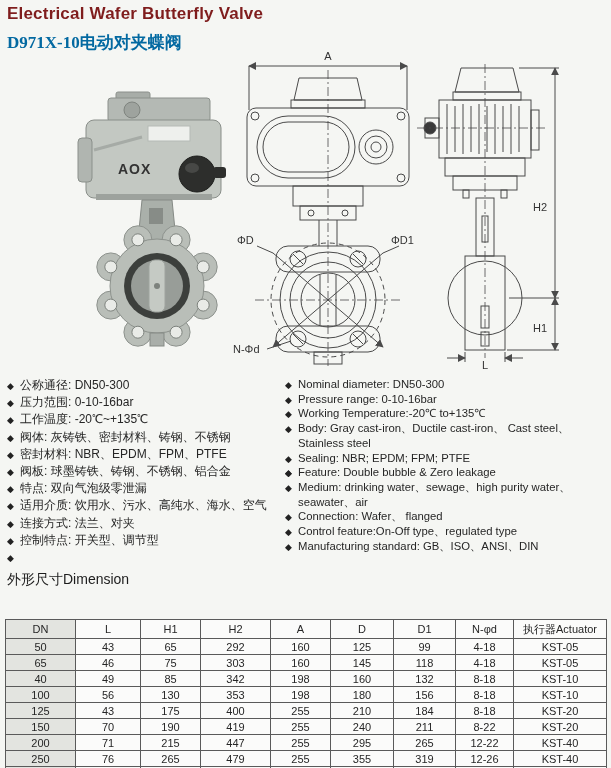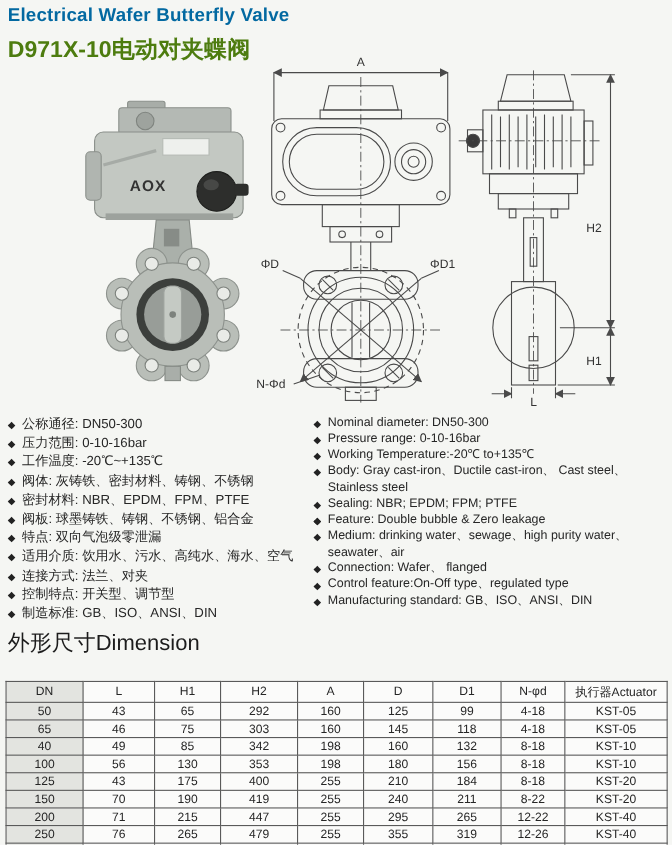--- a/index.html
+++ b/index.html
@@ -1,35 +1,35 @@
 <!DOCTYPE html>
 <html><head>
 <meta charset="utf-8">
 <style>
   * { margin:0; padding:0; box-sizing:border-box; }
   html,body { width:611px; height:768px; }
   body { font-family:"Liberation Sans", sans-serif; background:#ffffff; }
   .page { position:relative; width:611px; height:768px; background:#f5f6f3; color:#262626; overflow:hidden; }
 
-  .title { position:absolute; left:7px; top:4px; font-size:17px; font-weight:bold; color:#0369a1; letter-spacing:.2px; }
-  .subtitle { position:absolute; left:7px; top:31px; font-size:21px; color:#4d7c0f; }
+  .title { position:absolute; left:7px; top:4px; font-size:17px; font-weight:bold; color:#7f1d1d; letter-spacing:.2px; }
+  .subtitle { position:absolute; left:7px; top:31px; font-size:17px; color:#0369a1;font-family:Liberation Serif, serif; }
 
   svg text { font-family:"Liberation Sans", sans-serif; fill:#333; }
   .photo { position:absolute; left:56px; top:90px; }
   .front-view { position:absolute; left:233px; top:48px; }
   .side-view { position:absolute; left:413px; top:48px; }
 
   .specs { position:absolute; top:377px; left:7px; width:600px; display:flex; }
   .specs ul { list-style:none; }
   .specs li { position:relative; padding-left:13px; }
   .specs .bullet { position:absolute; left:0; top:1px; font-size:9px; color:#222; }
   .specs-cn { width:276px; font-size:12px; line-height:17.2px; }
   .specs-en { width:316px; font-size:11.3px; line-height:14.7px; margin-left:2px; }
 
-  .dim-heading { position:absolute; left:7px; top:571px; font-size:20px; color:#1c1c1c; }
+  .dim-heading { position:absolute; left:7px; top:571px; font-size:14px; color:#1c1c1c; }
 
   table.dim { position:absolute; left:5px; top:619px; width:601px; border-collapse:collapse;
               table-layout:fixed; font-size:11px; text-align:center; background:#fbfbfa; }
   .dim th, .dim td { border:1px solid #5a5a5a; height:16px; padding:0 2px; font-weight:normal; color:#262626; }
   .dim th { height:19px; }
   .dim td.dn-cell, .dim th.dn-cell { background:#e3e4e0; }
 </style>
 </head>
 <body>
 
@@ -211,21 +211,21 @@
         <li><span class="bullet">◆</span><span>公称通径: DN50-300</span></li>
         <li><span class="bullet">◆</span><span>压力范围: 0-10-16bar</span></li>
         <li><span class="bullet">◆</span><span>工作温度: -20℃~+135℃</span></li>
         <li><span class="bullet">◆</span><span>阀体: 灰铸铁、密封材料、铸钢、不锈钢</span></li>
         <li><span class="bullet">◆</span><span>密封材料: NBR、EPDM、FPM、PTFE</span></li>
         <li><span class="bullet">◆</span><span>阀板: 球墨铸铁、铸钢、不锈钢、铝合金</span></li>
         <li><span class="bullet">◆</span><span>特点: 双向气泡级零泄漏</span></li>
         <li><span class="bullet">◆</span><span>适用介质: 饮用水、污水、高纯水、海水、空气</span></li>
         <li><span class="bullet">◆</span><span>连接方式: 法兰、对夹</span></li>
         <li><span class="bullet">◆</span><span>控制特点: 开关型、调节型</span></li>
-        <li><span class="bullet">◆</span><span>制造标准: GB、ISO、ANSI、DIN</span></li>
+        <li><span class="bullet">◆</span></li>
       </ul>
     <ul class="specs-en">
         <li><span class="bullet">◆</span><span>Nominal diameter: DN50-300</span></li>
         <li><span class="bullet">◆</span><span>Pressure range: 0-10-16bar</span></li>
         <li><span class="bullet">◆</span><span>Working Temperature:-20℃ to+135℃</span></li>
         <li><span class="bullet">◆</span><span>Body: Gray cast-iron、Ductile cast-iron、 Cast steel、Stainless steel</span></li>
         <li><span class="bullet">◆</span><span>Sealing: NBR; EPDM; FPM; PTFE</span></li>
         <li><span class="bullet">◆</span></li>
         <li><span class="bullet">◆</span><span>Feature: Double bubble &amp; Zero leakage</span></li>
         <li><span class="bullet">◆</span><span>Medium: drinking water、sewage、high purity water、seawater、air</span></li>

